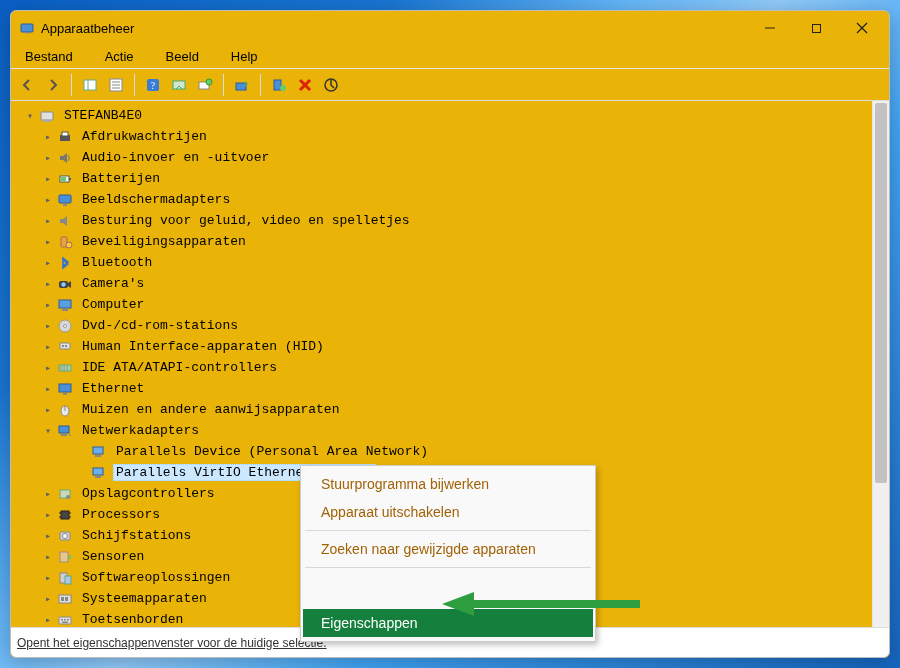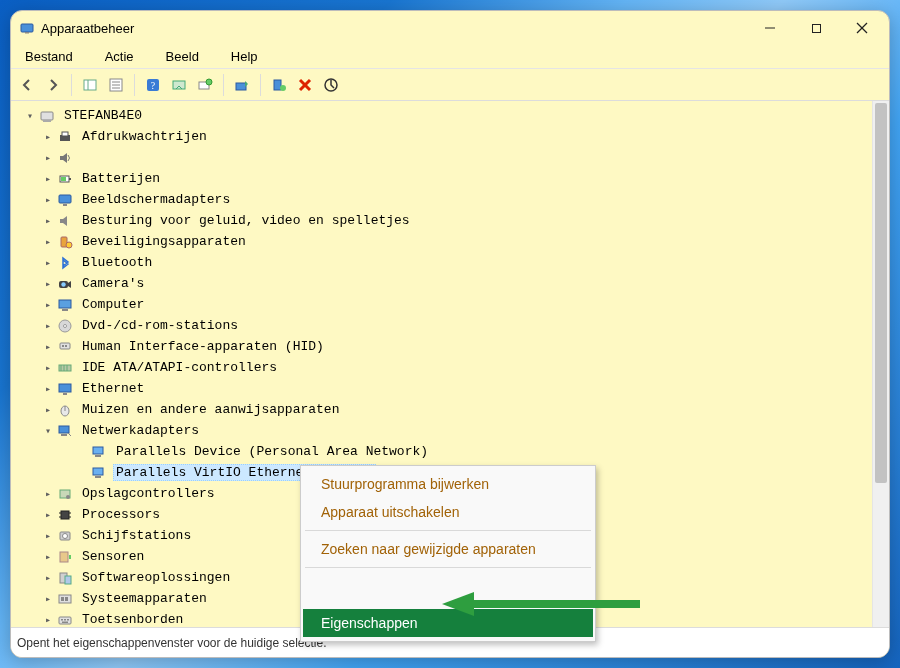--- a/index.html
+++ b/index.html
@@ -11,23 +11,23 @@
     height: 668px;
     overflow: hidden;
     position: relative;
   }
   .window {
     position: absolute;
     left: 10px;
     top: 10px;
     width: 880px;
     height: 648px;
-    background: #fef9c3;
+    background: #eab308;
     border: 1px solid #bcbcbc;
-    border-radius: 12px;
+    border-radius: 6px;
     box-shadow: 0 4px 20px rgba(0,0,0,0.25);
     display: flex;
     flex-direction: column;
     overflow: hidden;
   }
   .titlebar {
     height: 34px;
     display: flex;
     align-items: center;
     padding: 0 4px 0 8px;
@@ -117,20 +117,21 @@
     background:#c2c2c2; border-radius:2px;
   }
   .statusbar {
     height: 30px;
     border-top: 1px solid #dcdcdc;
     font-size: 12px;
     color:#333;
     display:flex; align-items:center;
     padding: 0 6px;
     background:#fff;
+    text-decoration:underline;
   }
   
   .context-menu {
     position:absolute;
     left: 300px;
     top: 465px;
     width: 296px;
     background:#f9f9f9;
     border:1px solid #cccccc;
     box-shadow: 2px 3px 6px rgba(0,0,0,0.25);
@@ -296,20 +297,21 @@
           <span class="node-label">Afdrukwachtrijen</span>
         </div>
         <div class="node indent-1">
           <span class="expander collapsed"></span>
           <span class="node-icon">
             <svg width="16" height="16">
               <path d="M3 6 h3 l4 -3 v10 l-4 -3 h-3 z" fill="#777"></path>
               <path d="M11 5 q3 3 0 6" fill="none" stroke="#777"></path>
             </svg>
           </span>
+          <span class="node-label">Audio-invoer en -uitvoer</span>
         </div>
         <div class="node indent-1">
           <span class="expander collapsed"></span>
           <span class="node-icon">
             <svg width="16" height="16">
               <rect x="3" y="5" width="9" height="6" fill="#fff" stroke="#555"></rect>
               <rect x="12" y="7" width="2" height="2" fill="#555"></rect>
               <rect x="4" y="6" width="5" height="4" fill="#6c6"></rect>
             </svg>
           </span>

